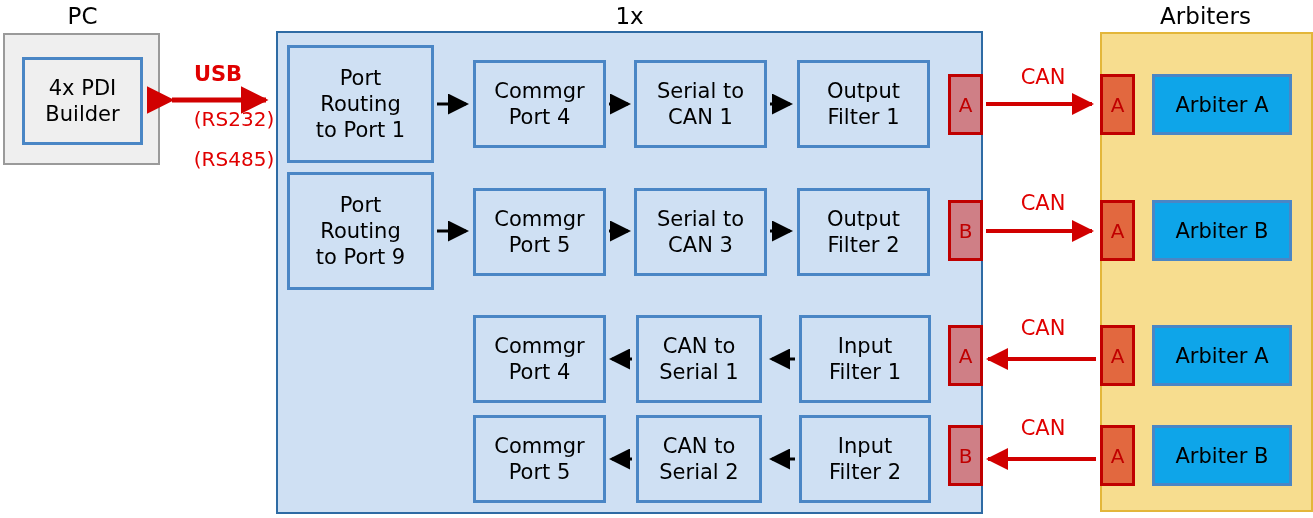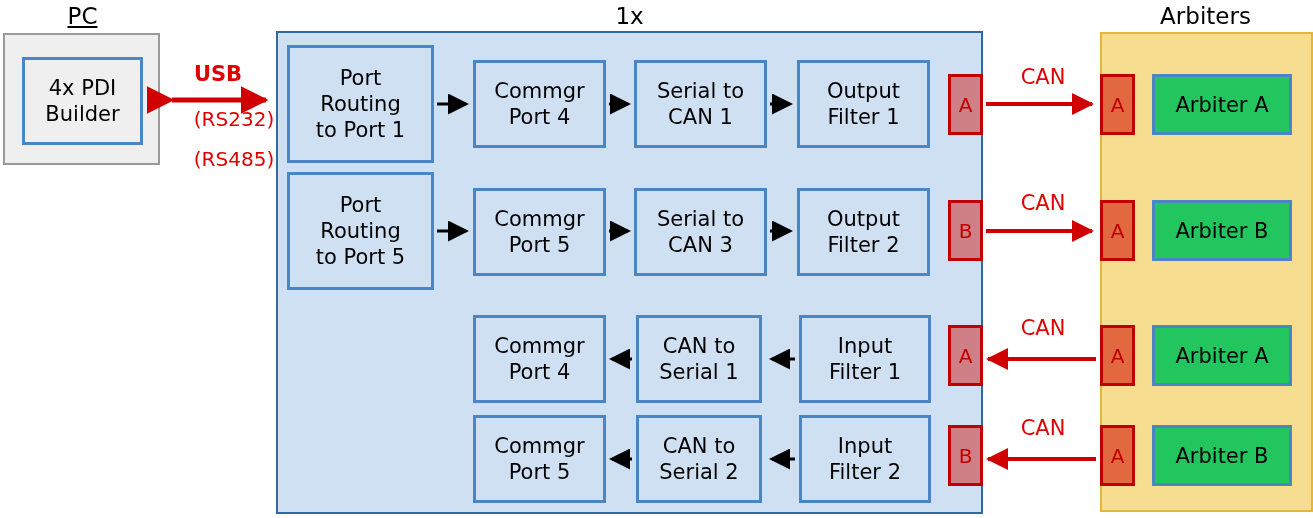--- a/index.html
+++ b/index.html
@@ -41,21 +41,21 @@
     display: flex;
     align-items: center;
     justify-content: center;
     text-align: center;
     font-size: 21px;
     color: #000000;
     line-height: 26px;
     padding: 2px;
   }
   .blue-box.on-grey { background: #efefef; }
-  .blue-box.on-yellow { background: #22c55e; border-width: 3px; }
+  .blue-box.on-yellow { background: #0ea5e9; border-width: 3px; }
 
   
   .container-blue {
     border: 2px solid #2e6ba4;
     background: #cfe0f3;
   }
   .container-yellow {
     border: 2px solid #e3b63a;
     background: #f7dd8f;
   }
@@ -88,21 +88,21 @@
     left: 0; top: 0;
     width: 1313px; height: 518px;
     pointer-events: none;
   }
 </style>
 </head>
 <body>
 
 <div id="canvas">
 
-  <div class="section-title" style="left:0px; top:2px; width:165px;text-decoration:underline;">PC</div>
+  <div class="section-title" style="left:0px; top:2px; width:165px;">PC</div>
 
   <div class="section-title" style="left:276px; top:2px; width:707px;">1x</div>
 
   <div class="section-title" style="left:1100px; top:2px; width:211px;">Arbiters</div>
 
   <div class="abs pc-panel" style="left:3px; top:33px; width:157px; height:132px;">
     <div class="abs blue-box on-grey" style="left:17px; top:22px; width:121px; height:88px; flex-direction:column;">
       <span>4x PDI</span>
       <span>Builder</span>
     </div>
@@ -131,21 +131,21 @@
     <span>Output</span>
     <span>Filter 1</span>
   </div>
   <div class="abs red-tab" style="left:948px; top:74px; width:35px; height:61px;">
     <span>A</span>
   </div>
 
   <div class="abs blue-box" style="left:287px; top:172px; width:147px; height:118px; flex-direction:column;">
     <span>Port</span>
     <span>Routing</span>
-    <span>to Port 5</span>
+    <span>to Port 9</span>
   </div>
   <div class="abs blue-box" style="left:473px; top:188px; width:133px; height:88px; flex-direction:column;">
     <span>Commgr</span>
     <span>Port 5</span>
   </div>
   <div class="abs blue-box" style="left:634px; top:188px; width:133px; height:88px; flex-direction:column;">
     <span>Serial to</span>
     <span>CAN 3</span>
   </div>
   <div class="abs blue-box" style="left:797px; top:188px; width:133px; height:88px; flex-direction:column;">

